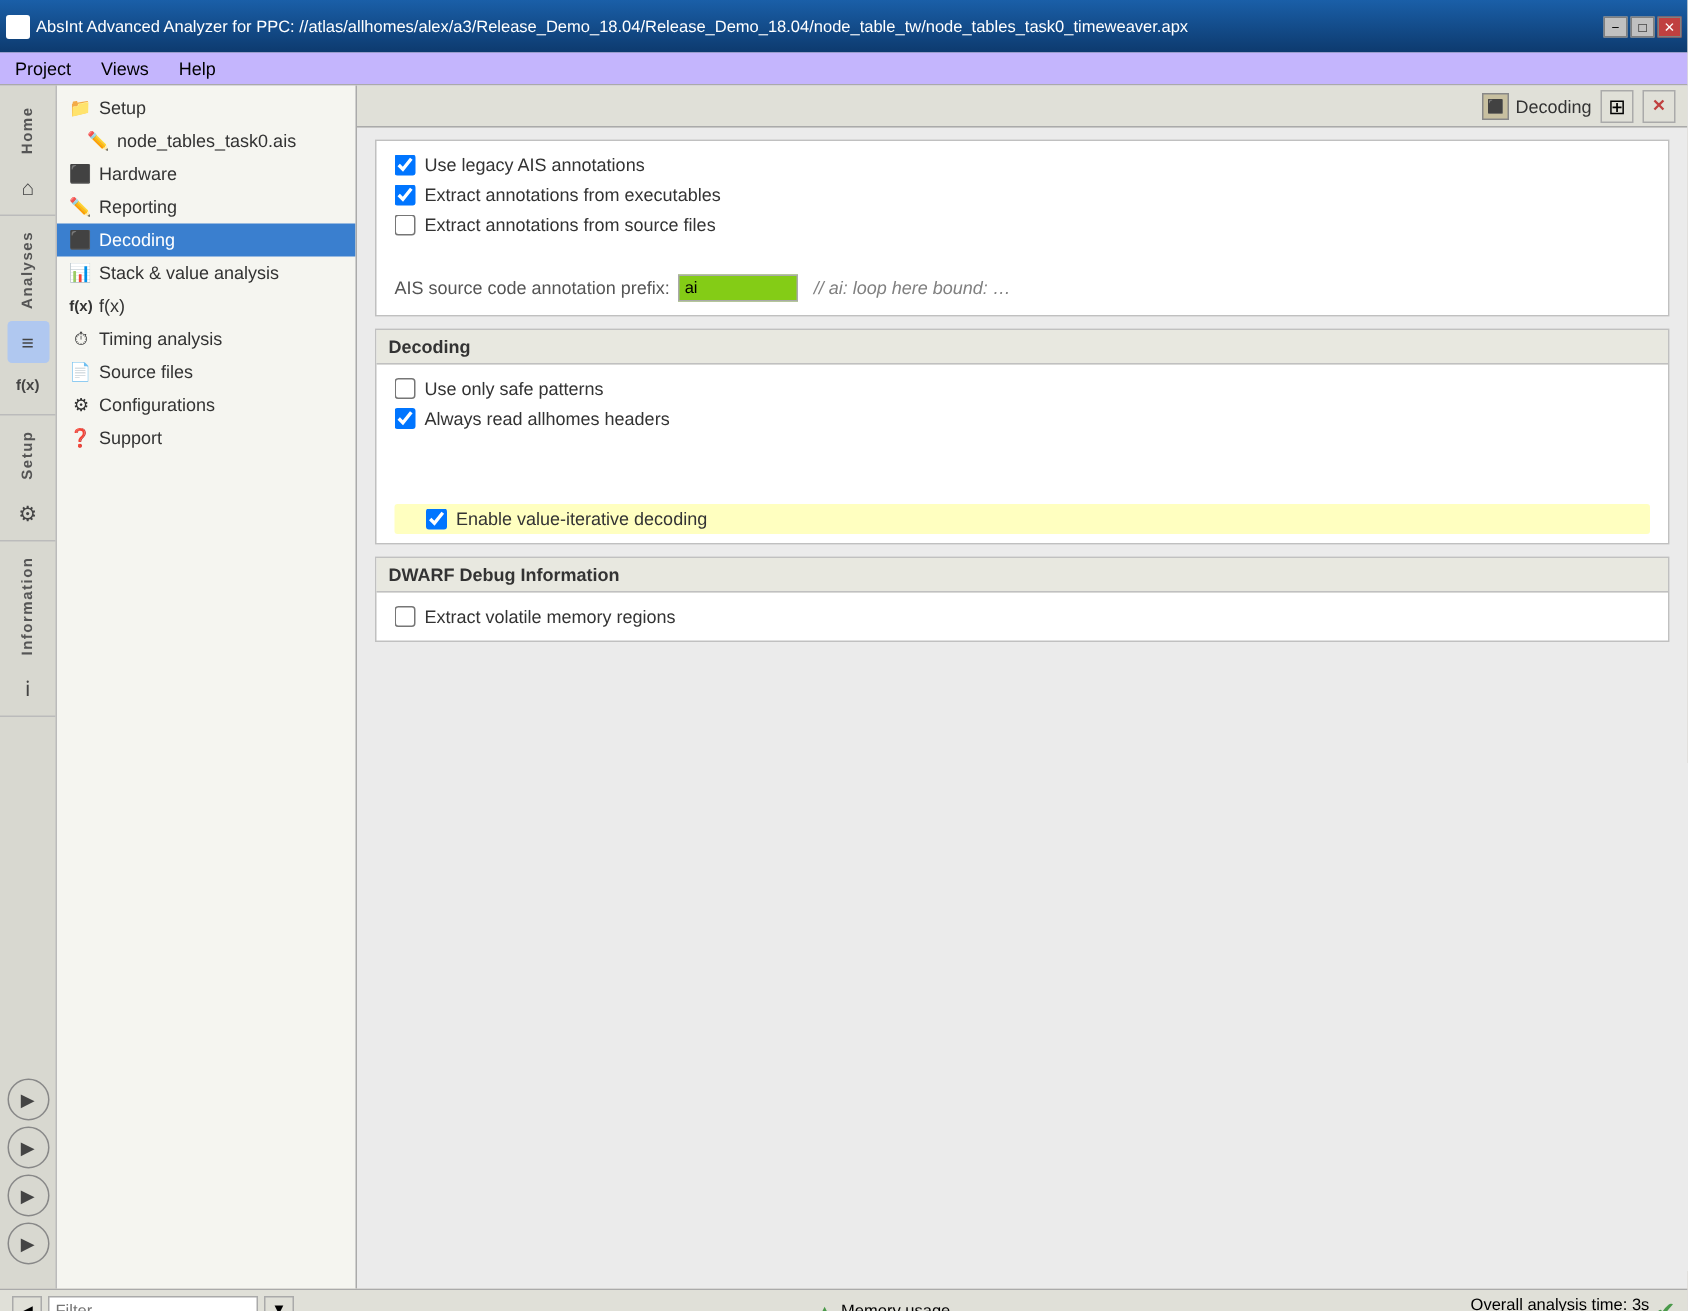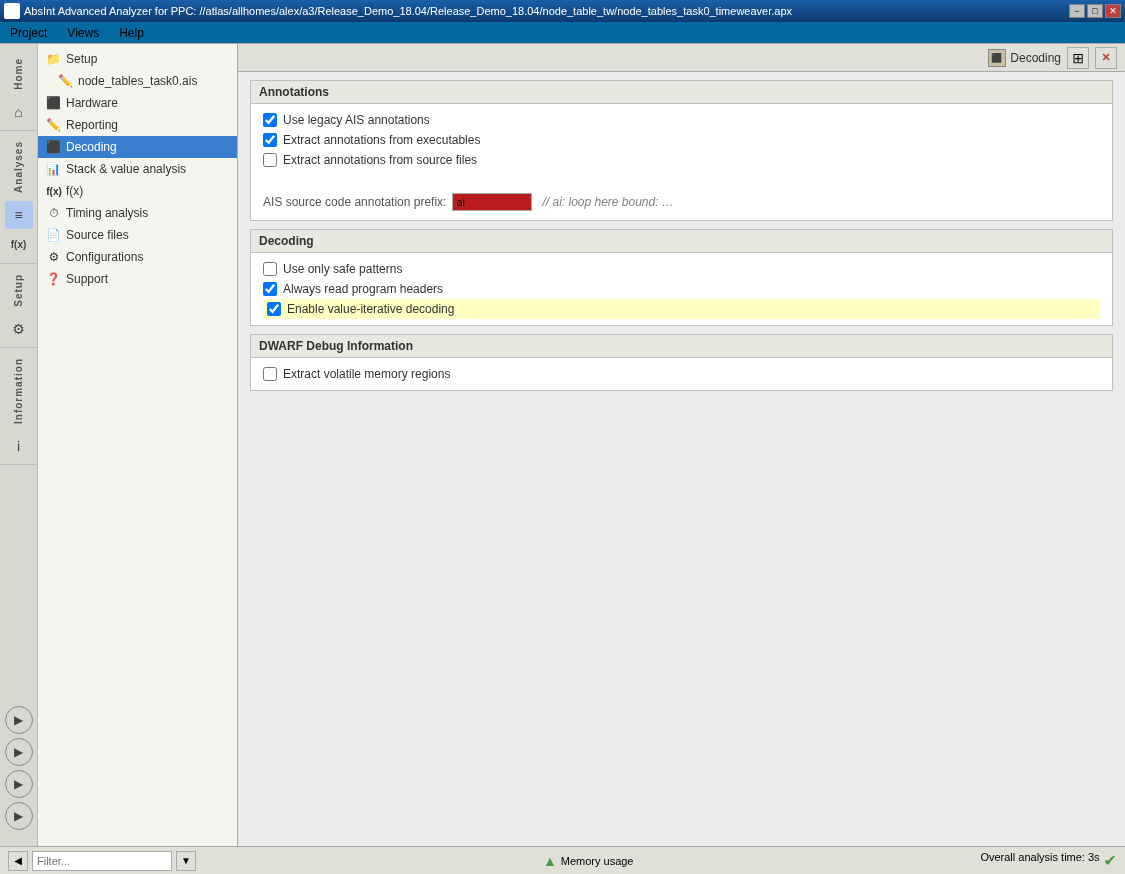--- a/index.html
+++ b/index.html
@@ -2,40 +2,40 @@
 <html><head>
   <meta charset="utf-8">
   <style>
     * { box-sizing: border-box; margin: 0; padding: 0; }
     body { font-family: Arial, sans-serif; font-size: 12px; background: #d4d0c8; overflow: hidden; width: 1125px; height: 874px; }
 
     
     .title-bar {
       background: linear-gradient(to bottom, #1a5fa8, #0d3a6e);
       color: white;
-      height: 22px;
+      height: 35px;
       display: flex;
       align-items: center;
       justify-content: space-between;
       padding: 0 4px;
       font-size: 11px;
     }
     .title-bar-text { display: flex; align-items: center; gap: 4px; }
     .title-bar-logo { width: 16px; height: 16px; background: #fff; border-radius: 2px; display: inline-block; }
     .title-bar-controls { display: flex; gap: 2px; }
     .title-btn {
       width: 16px; height: 14px; background: #c0c0c0; border: 1px solid #808080;
       cursor: pointer; font-size: 9px; display: flex; align-items: center; justify-content: center;
       color: #000;
     }
     .title-btn.close { background: #c04040; color: white; }
 
     
     .menu-bar {
-      background: #0369a1;
+      background: #c4b5fd;
       height: 22px;
       display: flex;
       align-items: center;
       border-bottom: 1px solid #aaa;
       padding: 0 4px;
       gap: 8px;
     }
     .menu-item {
       padding: 2px 6px;
       cursor: pointer;
@@ -140,35 +140,36 @@
       display: flex;
       align-items: center;
       padding: 3px 0;
       gap: 6px;
       font-size: 12px;
       color: #333;
     }
     .option-row.highlighted {
       background: #ffffc0;
       border-radius: 2px;
-      padding-left: 4px;
+      padding-left: 21px;
       padding-right: 4px;
+      margin-top: 47px;
     }
     .checkbox-input {
       width: 14px; height: 14px;
       cursor: pointer;
       flex-shrink: 0;
     }
     .inline-label { font-size: 12px; color: #555; }
     .inline-input {
       width: 80px; height: 18px;
       border: 1px solid #aaa;
       padding: 0 3px;
       font-size: 11px;
-      background: #b91c1c;
+      background: #84cc16;
     }
     .inline-comment { color: #808080; font-style: italic; font-size: 12px; margin-left: 4px; }
 
     
     .status-bar {
       height: 28px;
       background: #e0e0d8;
       border-top: 1px solid #aaa;
       display: flex;
       align-items: center;
@@ -362,21 +363,20 @@
         <div class="decoding-icon">⬛</div>
         <span>Decoding</span>
       </div>
       <div class="toolbar-btn" style="font-size:14px;">⊞</div>
       <div class="toolbar-btn close-btn">✕</div>
     </div>
 
     <div class="settings-scroll">
 
       <div class="section-panel">
-        <div class="section-header">Annotations</div>
         <div class="section-body">
           <div class="option-row">
             <input type="checkbox" class="checkbox-input" checked="" style="">
             <span>Use legacy AIS annotations</span>
           </div>
           <div class="option-row">
             <input type="checkbox" class="checkbox-input" checked="" style="">
             <span>Extract annotations from executables</span>
           </div>
           <div class="option-row">
@@ -393,21 +393,21 @@
 
       <div class="section-panel">
         <div class="section-header">Decoding</div>
         <div class="section-body">
           <div class="option-row">
             <input type="checkbox" class="checkbox-input" style="">
             <span>Use only safe patterns</span>
           </div>
           <div class="option-row">
             <input type="checkbox" class="checkbox-input" checked="" style="">
-            <span>Always read program headers</span>
+            <span>Always read allhomes headers</span>
           </div>
           <div class="option-row highlighted">
             <input type="checkbox" class="checkbox-input" checked="" style="">
             <span>Enable value-iterative decoding</span>
           </div>
         </div>
       </div>
 
       <div class="section-panel">
         <div class="section-header">DWARF Debug Information</div>

